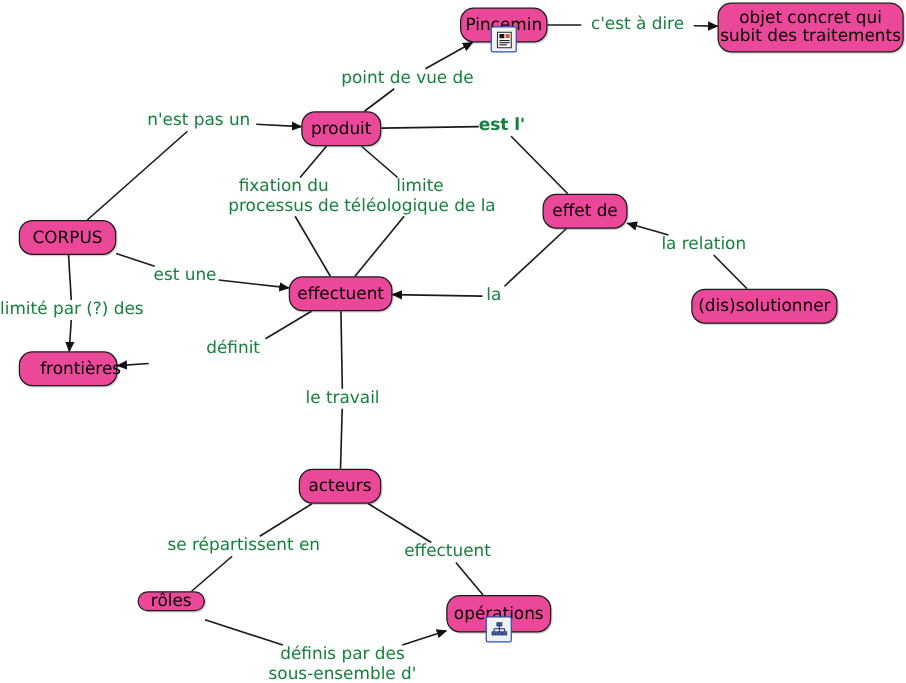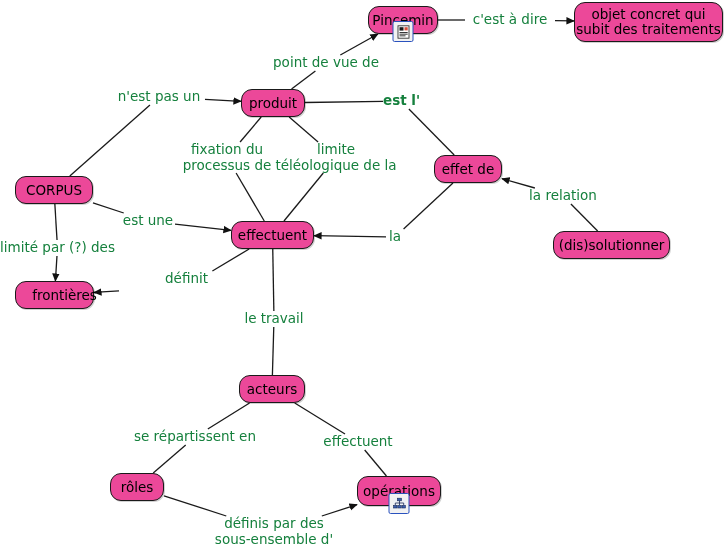--- a/index.html
+++ b/index.html
@@ -157,21 +157,21 @@
       </div>
       <div class="node" style="left: 553px; top: 231px; width: 117px; height: 28px;">
         <span class="node-label">(dis)solutionner</span>
       </div>
       <div class="node" style="left: 15px; top: 281px; width: 79px; height: 28px; padding-left: 29px;">
         <span class="node-label">frontières</span>
       </div>
       <div class="node" style="left: 239px; top: 375px; width: 66px; height: 28px;">
         <span class="node-label">acteurs</span>
       </div>
-      <div class="node" style="left: 110px; top: 473px; width: 54px; height: 28px;">
+      <div class="node" style="left: 110px; top: 473px; width: 54px; height: 16px;">
         <span class="node-label">rôles</span>
       </div>
       <div class="node" style="left: 357px; top: 476px; width: 84px; height: 30px; position: absolute;">
         <span class="node-label">opérations</span>
         <div class="icon-wrap">
           <svg width="14" height="14" viewBox="0 0 14 14">
             <rect x="0.8" y="0.8" width="12.4" height="12.4" fill="#eef1f6"></rect>
             <rect x="5" y="1.2" width="4" height="2.6" fill="#3c5fb0" stroke="#1a2a55" stroke-width="0.6"></rect>
             <path d="M7 3.8 V6 M2.8 6 H11.2 M2.8 6 V8.2 M7 6 V8.2 M11.2 6 V8.2" stroke="#1a2a55" stroke-width="0.8" fill="none"></path>
             <rect x="1.1" y="8.4" width="3.4" height="2.6" fill="#3c5fb0" stroke="#1a2a55" stroke-width="0.6"></rect>

